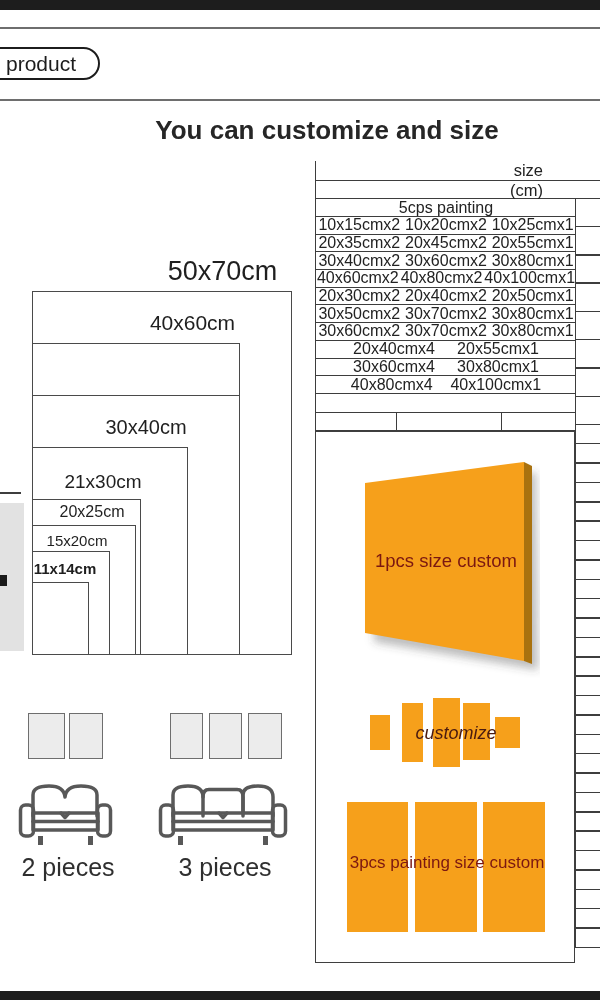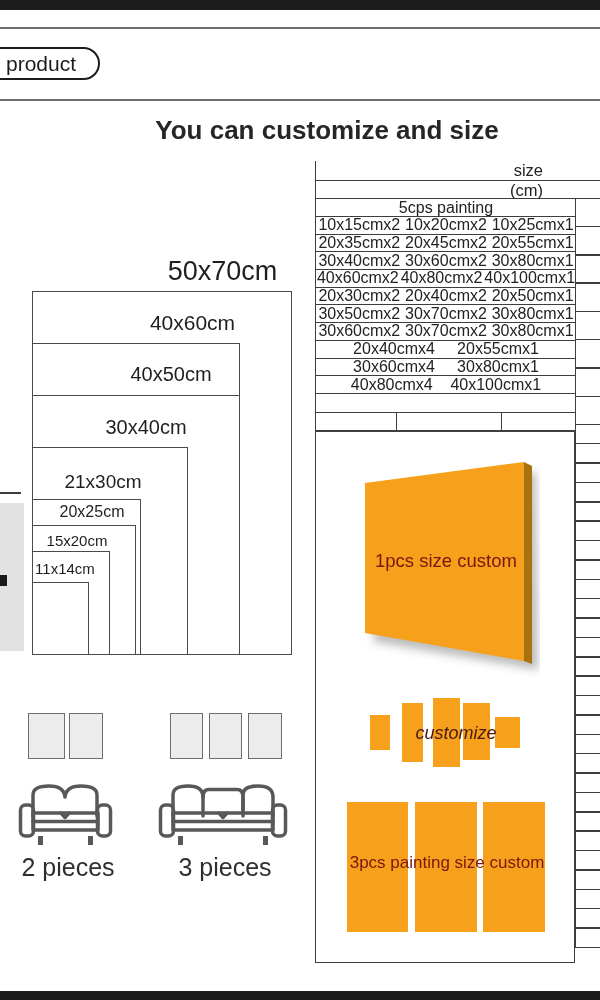--- a/index.html
+++ b/index.html
@@ -59,26 +59,25 @@
   <div class="abs szrect" style="left:32px;top:343px;width:208px;height:312px;"></div>
   <div class="abs szrect" style="left:32px;top:395px;width:208px;height:260px;"></div>
   <div class="abs szrect" style="left:32px;top:447px;width:156px;height:208px;"></div>
   <div class="abs szrect" style="left:32px;top:499px;width:109px;height:156px;"></div>
   <div class="abs szrect" style="left:32px;top:525px;width:104px;height:130px;"></div>
   <div class="abs szrect" style="left:32px;top:551px;width:78px;height:104px;"></div>
   <div class="abs szrect" style="left:32px;top:582px;width:57px;height:73px;"></div>
 
   <div class="abs szlabel" style="left:150px;top:256px;width:145px;font-size:27px;">50x70cm</div>
   <div class="abs szlabel" style="left:120px;top:311px;width:145px;font-size:21px;">40x60cm</div>
-  <div class="abs szlabel" style="left:100px;top:363px;width:142px;font-size:20px;">40x50cm</div>
   <div class="abs szlabel" style="left:75px;top:416px;width:142px;font-size:20px;">30x40cm</div>
   <div class="abs szlabel" style="left:35px;top:471px;width:136px;font-size:19px;">21x30cm</div>
   <div class="abs szlabel" style="left:32px;top:503px;width:120px;font-size:16px;">20x25cm</div>
   <div class="abs szlabel" style="left:22px;top:532px;width:110px;font-size:15px;">15x20cm</div>
-  <div class="abs szlabel" style="left:12px;top:560px;width:106px;font-size:15px;">11x14cm</div>
+  <div class="abs szlabel" style="left:12px;top:560px;width:106px;font-size:15px;font-weight:bold;">11x14cm</div>
 
   <div class="abs tline" style="left:0;top:492px;width:21px;height:2px;"></div>
   <div class="abs" style="left:0;top:503px;width:24px;height:148px;background:#e2e2e2;"></div>
   <div class="abs" style="left:0;top:575px;width:7px;height:11px;background:#1a1a1a;"></div>
 
   <div class="abs" style="left:315px;top:161px;width:285px;border-left:1.5px solid #3d3d3d;">
     <div class="thead" style="height:20px;">
       <span>size</span>
     </div>
     <div class="thead" style="height:18px;">

